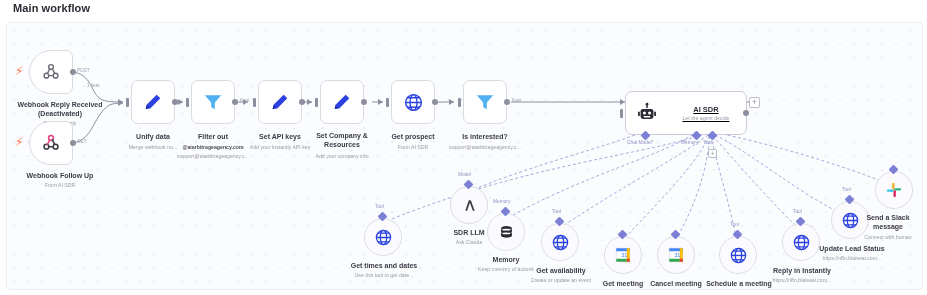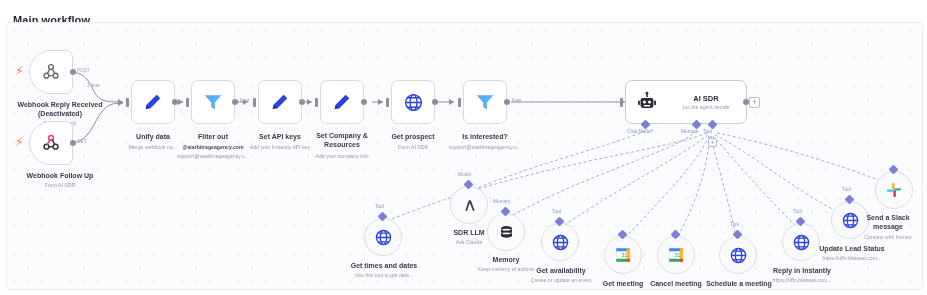--- a/index.html
+++ b/index.html
@@ -6,21 +6,21 @@
   body{
     width:927px;height:295px;overflow:hidden;
     font-family:"Liberation Sans","DejaVu Sans",sans-serif;
     background:#ffffff;
   }
   #app{position:relative;width:927px;height:295px;background:#ffffff;}
 
   
   .title{
     position:absolute;left:13px;top:2px;
-    font-size:11px;font-weight:bold;color:#2b2b35;letter-spacing:.1px;margin-top:12px;
+    font-size:11px;font-weight:bold;color:#2b2b35;letter-spacing:.1px;
   }
 
   
   .canvas{
     position:absolute;left:6px;top:22px;width:915px;height:266px;
     background:#fbfcfe;border:1px solid #eceef2;border-radius:4px;
     overflow:hidden;
   }
   .canvas::before{
     content:"";position:absolute;inset:0;
@@ -267,21 +267,21 @@
           <path d="M3 4.5 H21 L14 12.5 V20 L10 17.4 V12.5 Z" fill="#52b0f5"></path>
         </svg>
       </div>
       <div class="inport" style="left:-5px;top:18px;"></div>
       <div class="dot" style="left:41px;top:19px;"></div>
       <div class="elabel" style="left:49px;top:18px;">Kept</div>
     </div>
     <div class="lbl" style="left:438px;top:109px;width:80px;">Is interested?</div>
     <div class="sub" style="left:432px;top:121px;width:92px;">support@aiarbitrageagency.c...</div>
 
-    <div class="node" style="left:618px;top:57px;">
+    <div class="node" style="left:618px;top:68px;text-decoration:underline;">
       <div class="wide">
         <svg width="22" height="22" viewBox="0 0 24 24">
           <g fill="#2b2b35">
             <rect x="5" y="7.5" width="14" height="11" rx="2.6"></rect>
             <rect x="11.2" y="2.6" width="1.6" height="4"></rect>
             <circle cx="12" cy="2.4" r="1.5"></circle>
             <rect x="2.2" y="10.4" width="2" height="5" rx="1"></rect>
             <rect x="19.8" y="10.4" width="2" height="5" rx="1"></rect>
           </g>
           <g fill="#ffffff">

